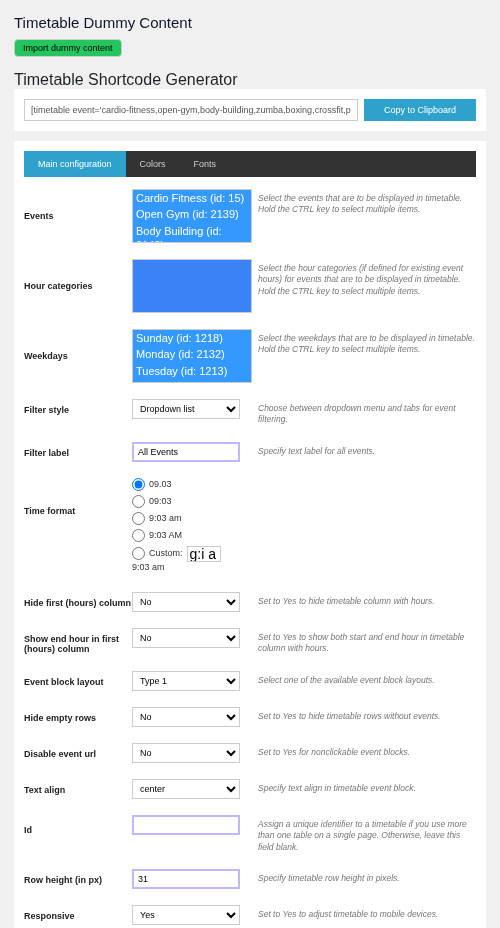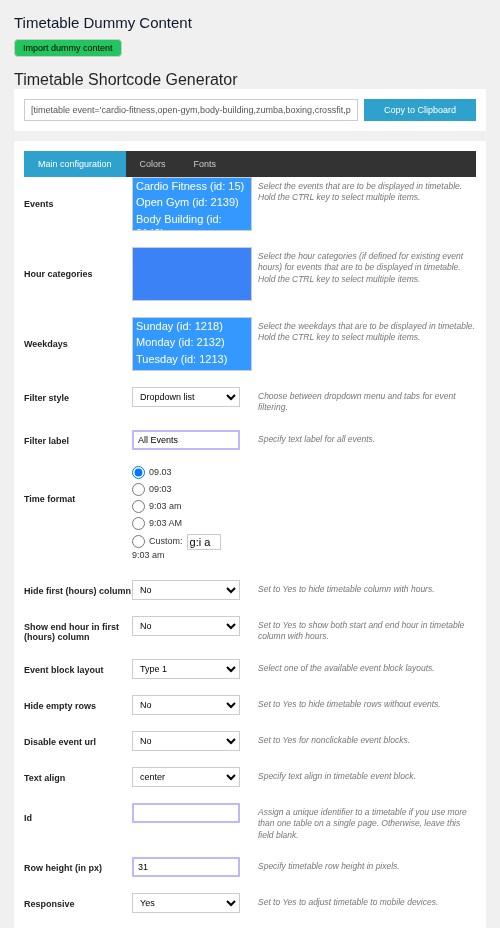--- a/index.html
+++ b/index.html
@@ -4,36 +4,36 @@
 <style>
 *{box-sizing:border-box;margin:0;padding:0}
 body{font-family:-apple-system,BlinkMacSystemFont,"Segoe UI",Arial,sans-serif;font-size:10px;background:#f0f0f1;color:#1d2327;padding:14px}
 h1{font-size:15px;font-weight:500;color:#0f172a;margin-bottom:8px}
 h2{font-size:16px;font-weight:500;color:#1d2327;margin-bottom:0}
 .import-btn{font-size:9px;padding:3px 8px;border:1px solid #ccc;background:#22c55e;border-radius:4px;cursor:pointer;margin-bottom:14px;display:inline-block}
 .panel{background:#fff;padding:10px;margin-bottom:10px}
 .shortcode-row{display:flex;gap:6px;align-items:stretch}
 .shortcode-input{flex:1;padding:4px 6px;border:1px solid #c9ccd0;font-size:9px;color:#555;height:22px}
 .copy-btn{background:#2ea2cc;color:#fff;border:none;padding:0 20px;font-size:9px;cursor:pointer;height:22px}
-.tabs{display:flex;background:#333;}
+.tabs{display:flex;background:#333;margin-bottom:12px}
 .tab{padding:8px 14px;font-size:9px;color:#ccc;cursor:pointer}
 .tab.active{background:#2ea2cc;color:#fff}
 .form-row{display:flex;align-items:flex-start;margin-bottom:16px}
 .form-label{width:108px;font-size:9px;font-weight:600;color:#222;padding-top:6px;flex-shrink:0}
 .form-control{width:108px;flex-shrink:0}
 .form-help{flex:1;font-size:8.5px;font-style:italic;color:#777;padding-left:18px;padding-top:4px;line-height:1.35}
 .multi-select{width:120px;height:54px;border:1px solid #c9ccd0;font-size:11px;overflow-y:scroll;background:#3b82f6}
 .multi-select.thin{height:54px}
 .multi-opt{padding:1px 3px;background:#3399ff;color:#fff;line-height:1.3}
 .select-ctl{width:100%;height:20px;border:1px solid #c9ccd0;font-size:9px;padding:1px 3px;background:#fff}
 .text-ctl{width:100%;height:20px;border:2px solid #c4b5fd;font-size:9px;padding:1px 4px;background:#fff}
 .radio-group{font-size:9px;color:#333}
 .radio-group label{display:block;margin-bottom:4px}
 .radio-group input{margin-right:4px;vertical-align:middle}
-.custom-fmt{width:34px;height:16px;border:1px solid #c9ccd0;font-size:11px;padding:0 2px;margin:0 4px}
+.custom-fmt{width:34px;height:16px;border:1px solid #c9ccd0;font-size:14px;padding:0 2px;margin:0 4px}
 .label-tall{padding-top:22px}
 .label-med{padding-top:10px}
 .label-radio{padding-top:28px}
 </style>
 </head>
 <body>
 
 
 
 <h1>Timetable Dummy Content</h1>

